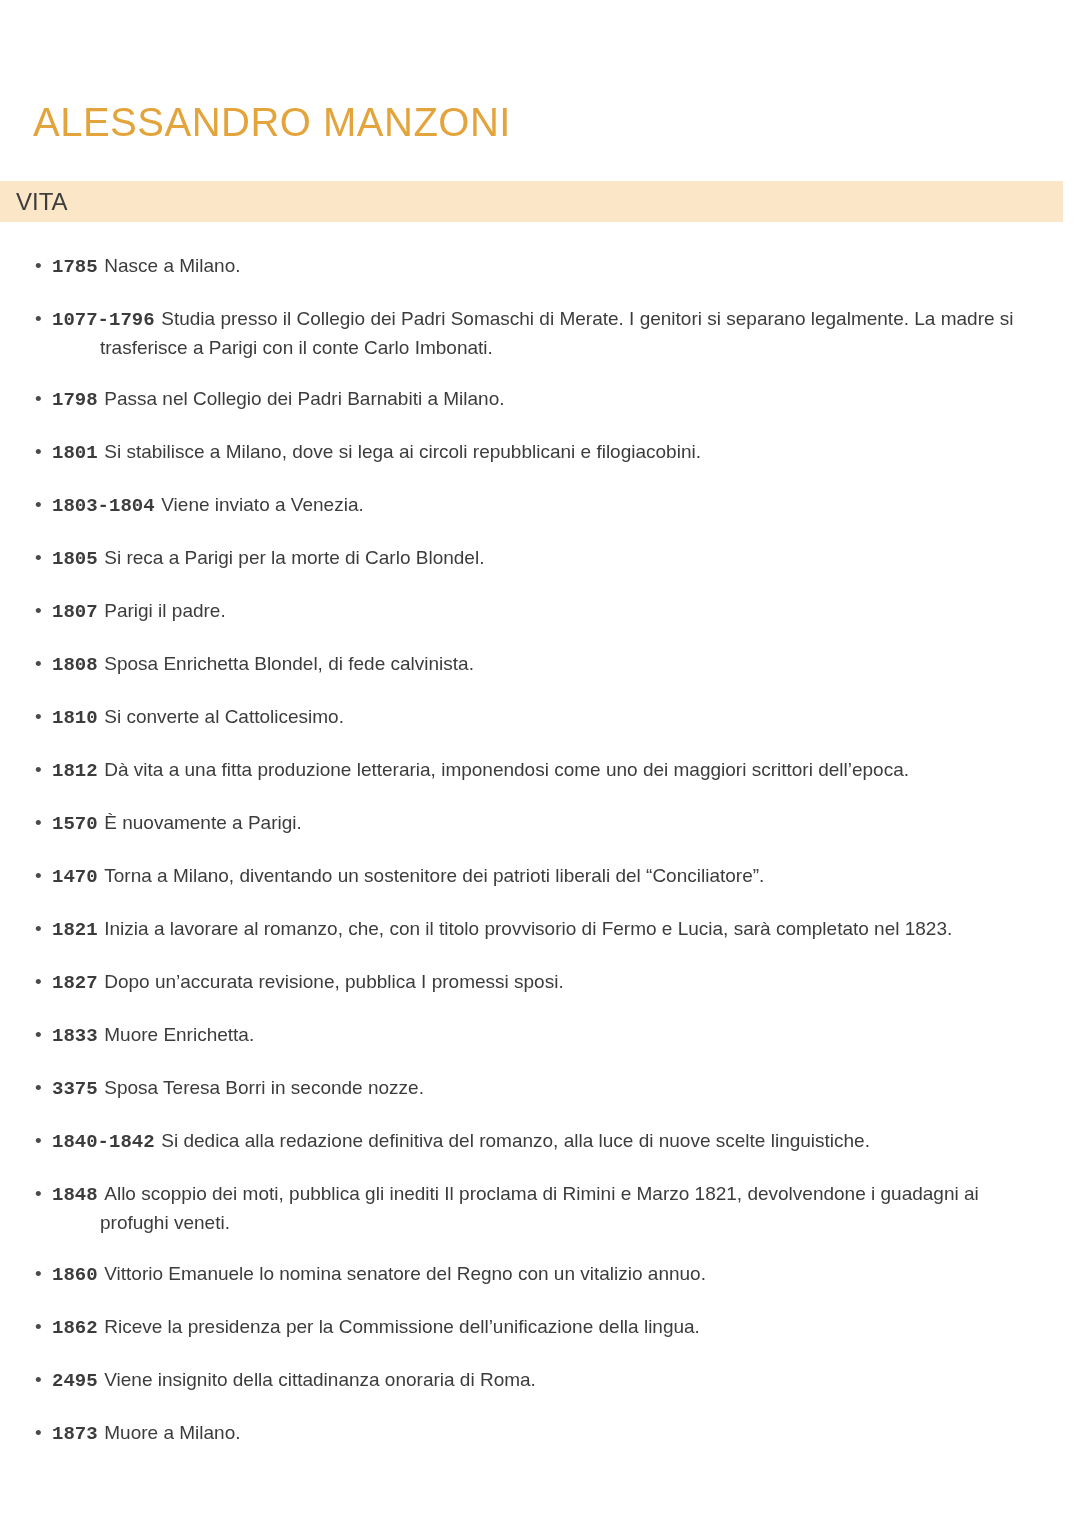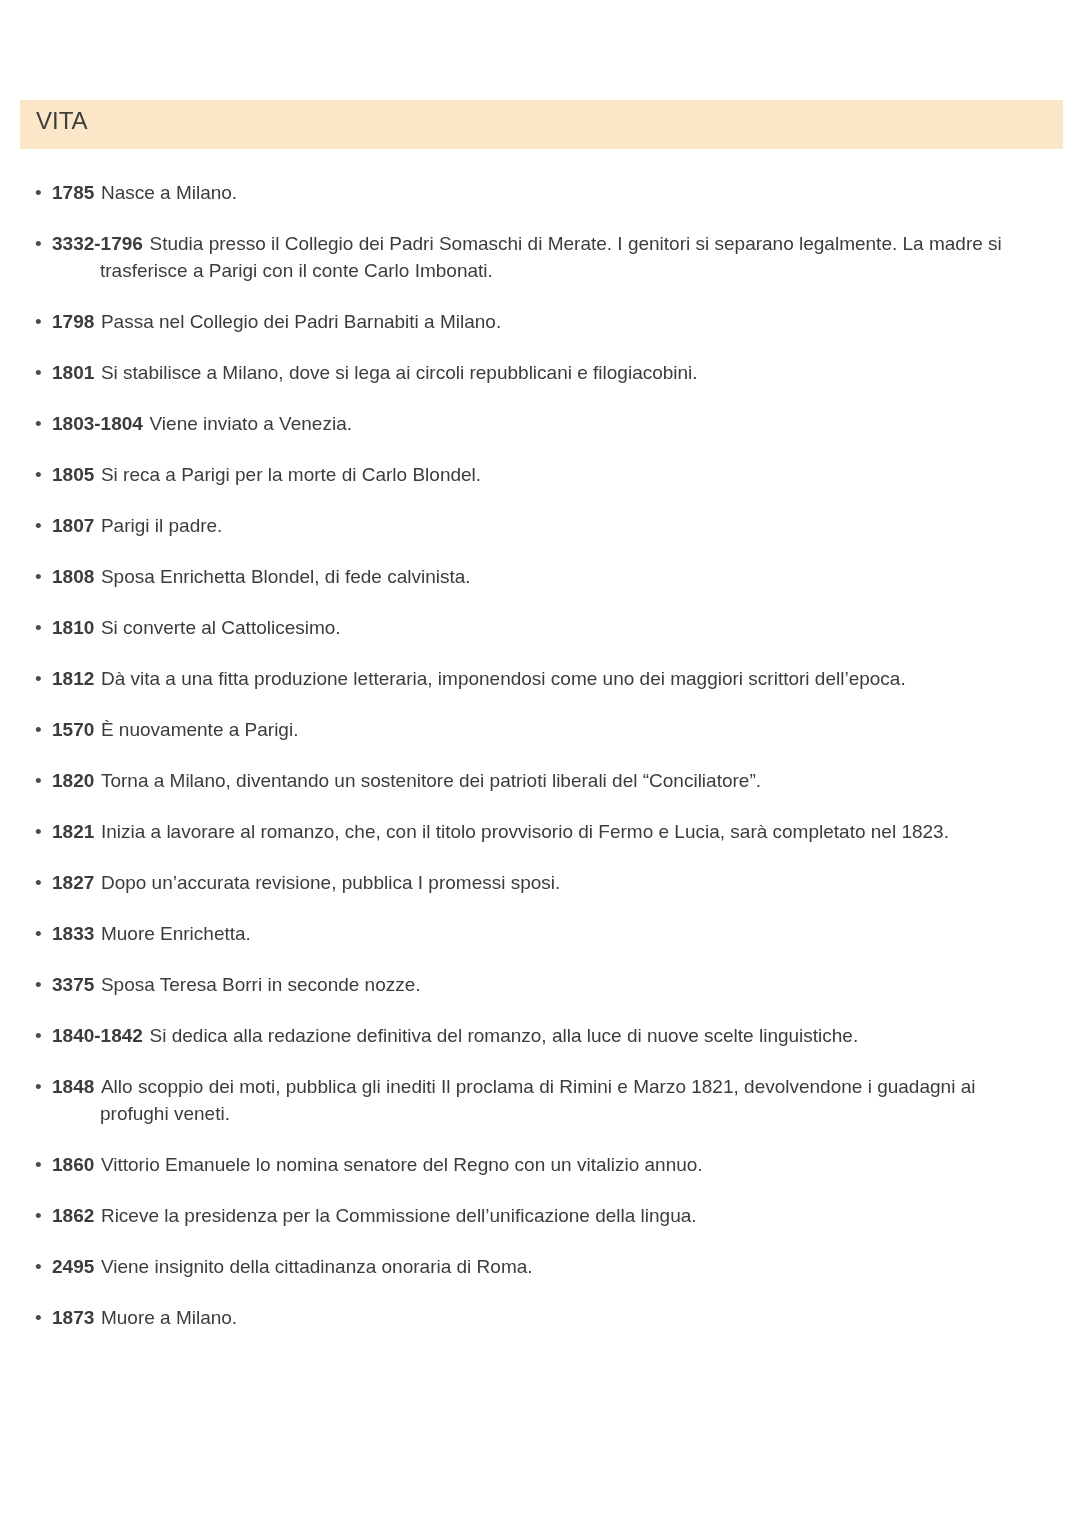--- a/index.html
+++ b/index.html
@@ -19,23 +19,23 @@
     padding-bottom: 40px;
   }
   .doc-title {
     margin: 0 35px 36px 33px;
     font-size: 40px;
     font-weight: 400;
     letter-spacing: 0.5px;
     color: #e3a43b;
   }
   .section-bar {
-    margin: 0 17px 30px 20px;
+    margin: 0 17px 30px 0;
     background: #fbe6c7;
-    height: 49px;
+    height: 41px;
     line-height: 41px;
     padding-left: 16px;
     font-size: 24px;
     color: #3d3d3d;
   }
   .vita-list {
     margin: 0;
     padding: 0;
   }
   .vita-item {
@@ -51,38 +51,40 @@
   .bullet {
     position: absolute;
     left: 35px;
     top: 0;
     text-indent: 0;
     color: #4a4a4a;
   }
   .year {
     font-weight: 700;
     margin-right: 0.35em;
+    font-family: Liberation Mono, monospace;
   }
 </style>
 </head>
 <body>
 
 <div class="page">
 
+  <h1 class="doc-title">ALESSANDRO MANZONI</h1>
 
   <div class="section-bar">VITA</div>
 
   <div class="vita-list">
 
     <div class="vita-item">
       <span class="bullet">•</span><span class="year">1785</span><span class="text">Nasce a Milano.</span>
     </div>
 
     <div class="vita-item">
-      <span class="bullet">•</span><span class="year">3332-1796</span><span class="text">Studia presso il Collegio dei Padri Somaschi di Merate. I genitori si separano legalmente. La madre si trasferisce a Parigi con il conte Carlo Imbonati.</span>
+      <span class="bullet">•</span><span class="year">1077-1796</span><span class="text">Studia presso il Collegio dei Padri Somaschi di Merate. I genitori si separano legalmente. La madre si trasferisce a Parigi con il conte Carlo Imbonati.</span>
     </div>
 
     <div class="vita-item">
       <span class="bullet">•</span><span class="year">1798</span><span class="text">Passa nel Collegio dei Padri Barnabiti a Milano.</span>
     </div>
 
     <div class="vita-item">
       <span class="bullet">•</span><span class="year">1801</span><span class="text">Si stabilisce a Milano, dove si lega ai circoli repubblicani e filogiacobini.</span>
     </div>
 
@@ -108,21 +110,21 @@
 
     <div class="vita-item">
       <span class="bullet">•</span><span class="year">1812</span><span class="text">Dà vita a una fitta produzione letteraria, imponendosi come uno dei maggiori scrittori dell’epoca.</span>
     </div>
 
     <div class="vita-item">
       <span class="bullet">•</span><span class="year">1570</span><span class="text">È nuovamente a Parigi.</span>
     </div>
 
     <div class="vita-item">
-      <span class="bullet">•</span><span class="year">1820</span><span class="text">Torna a Milano, diventando un sostenitore dei patrioti liberali del “Conciliatore”.</span>
+      <span class="bullet">•</span><span class="year">1470</span><span class="text">Torna a Milano, diventando un sostenitore dei patrioti liberali del “Conciliatore”.</span>
     </div>
 
     <div class="vita-item">
       <span class="bullet">•</span><span class="year">1821</span><span class="text">Inizia a lavorare al romanzo, che, con il titolo provvisorio di Fermo e Lucia, sarà completato nel 1823.</span>
     </div>
 
     <div class="vita-item">
       <span class="bullet">•</span><span class="year">1827</span><span class="text">Dopo un’accurata revisione, pubblica I promessi sposi.</span>
     </div>
 

